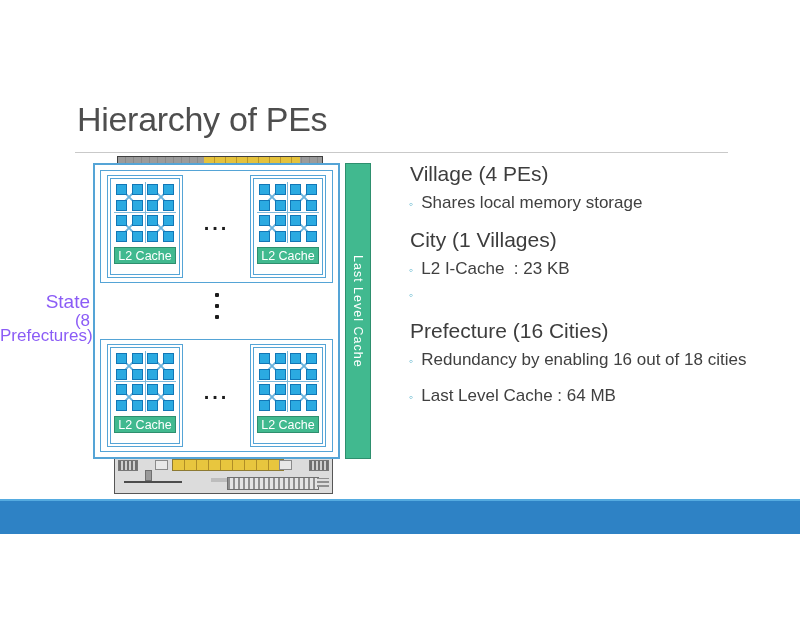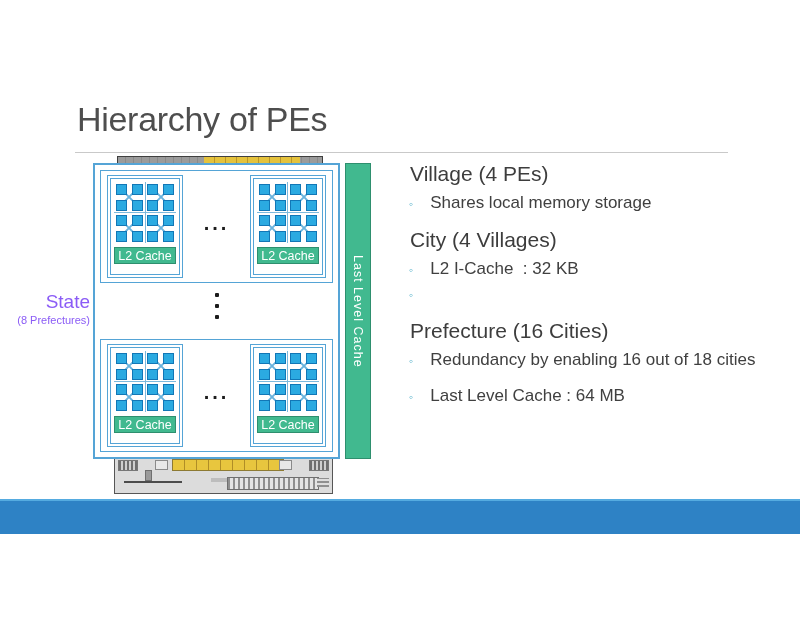--- a/index.html
+++ b/index.html
@@ -30,21 +30,21 @@
   .db-line{position:absolute;left:9px;top:23px;width:58px;height:2px;background:#4c4c4c;}
   .db-mid{position:absolute;left:96px;bottom:11px;width:34px;height:4px;background:#bdbdbd;}
   .db-hatch{position:absolute;right:13px;bottom:3px;width:92px;height:13px;box-sizing:border-box;border:1px solid #6f6f6f;
            background:repeating-linear-gradient(90deg,#8f8f8f 0 2px,#e4e4e4 2px 5px);}
   .db-rb{position:absolute;right:3px;bottom:6px;width:12px;height:9px;
            background:repeating-linear-gradient(0deg,#8f8f8f 0 2px,#dddddd 2px 4px);}
 
   
   .state-label{position:absolute;left:0;top:291px;width:90px;text-align:right;color:#8b5cf6;}
   .state-label .big{font-size:19px;line-height:22px;}
-  .state-label .small{font-size:11px;line-height:15px;}
+  .state-label .small{font-size:17px;line-height:15px;}
 
   
   .state-box{position:absolute;left:93px;top:163px;width:247px;height:296px;background:#fff;
              border:2px solid #55a4d6;box-sizing:border-box;z-index:1;}
   .pref{position:absolute;left:5px;width:233px;height:113px;border:1px solid #55a4d6;box-sizing:border-box;
         display:flex;justify-content:space-between;align-items:center;padding:4px 6px;}
   .pref.top{top:5px;}
   .pref.bot{bottom:5px;}
   .city{width:76px;height:103px;border:1px solid #55a4d6;padding:2px;box-sizing:border-box;flex:none;}
   .city-inner{width:100%;height:100%;border:1px solid #55a4d6;box-sizing:border-box;padding:3px;
@@ -67,21 +67,21 @@
   .llc{position:absolute;left:345px;top:163px;width:26px;height:296px;background:#41b98f;
        border:1px solid #2e8f6e;box-sizing:border-box;display:flex;align-items:center;justify-content:center;z-index:1;}
   .llc span{writing-mode:vertical-rl;color:#fff;font-size:12.5px;letter-spacing:1px;white-space:nowrap;}
 
   
   .content{position:absolute;left:404px;top:160px;width:392px;}
   .sec{margin-bottom:9px;}
   .sec h2{margin:0 0 2px 6px;font-size:21px;font-weight:400;color:#3d3d3d;line-height:28px;}
   .bullet{display:flex;align-items:baseline;font-size:17px;color:#404040;line-height:25px;}
   .bullet .glyph{color:#4bacc6;font-size:12px;margin:0 8px 0 5px;flex:none;}
-  .bullet .btext{white-space:pre;margin-left:9px;}
+  .bullet .btext{white-space:pre;}
 
   
   .footer{position:absolute;left:0;top:499px;width:800px;height:35px;background:#2e82c5;
           border-top:2px solid #55abe0;box-sizing:border-box;}
   .pagenum{position:absolute;right:67px;top:8px;color:#ffffff;font-size:14px;}
 </style>
 </head>
 <body>
 
 <div class="slide">
@@ -284,24 +284,24 @@
 
     <div class="sec">
       <h2>Village (4 PEs)</h2>
       <div class="bullet">
         <span class="glyph">◦</span>
         <span class="btext">Shares local memory storage</span>
       </div>
     </div>
 
     <div class="sec">
-      <h2>City (4 Villages)</h2>
-      <div class="bullet">
-        <span class="glyph">◦</span>
-        <span class="btext">L2 I-Cache  : 32 KB</span>
+      <h2>City (1 Villages)</h2>
+      <div class="bullet">
+        <span class="glyph">◦</span>
+        <span class="btext">L2 I-Cache  : 23 KB</span>
       </div>
       <div class="bullet">
         <span class="glyph">◦</span>
       </div>
     </div>
 
     <div class="sec">
       <h2>Prefecture (16 Cities)</h2>
       <div class="bullet">
         <span class="glyph">◦</span>

